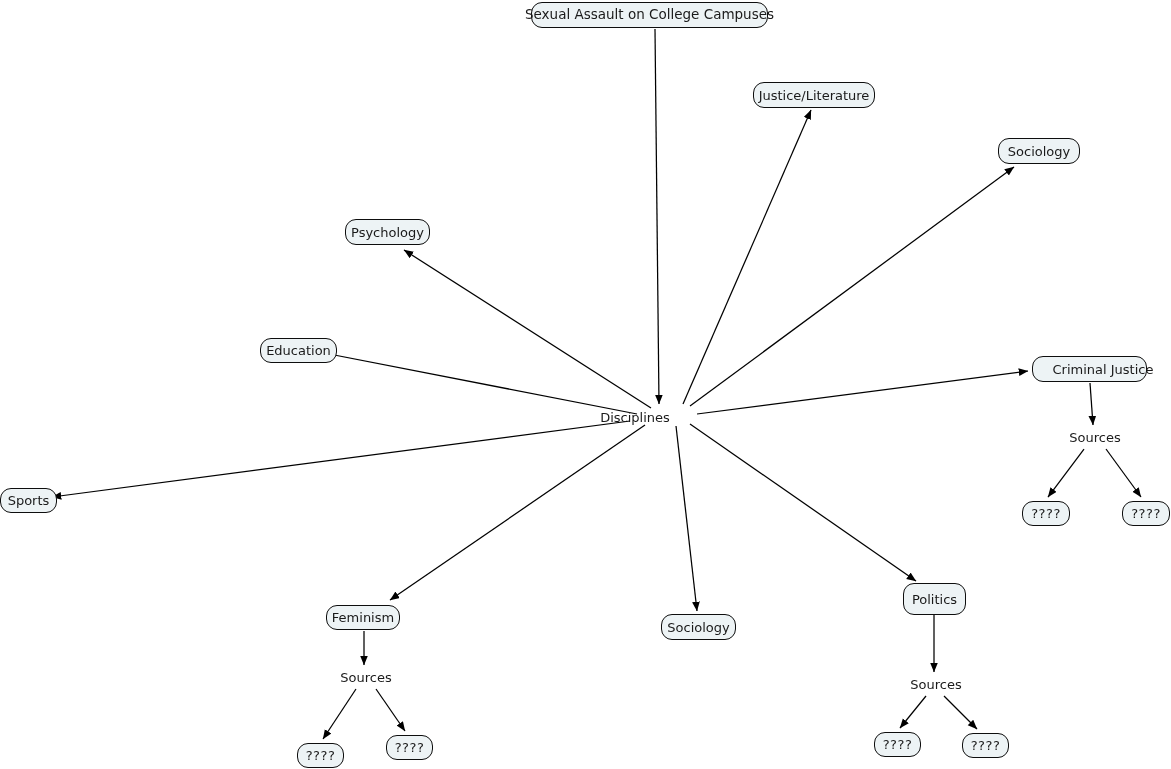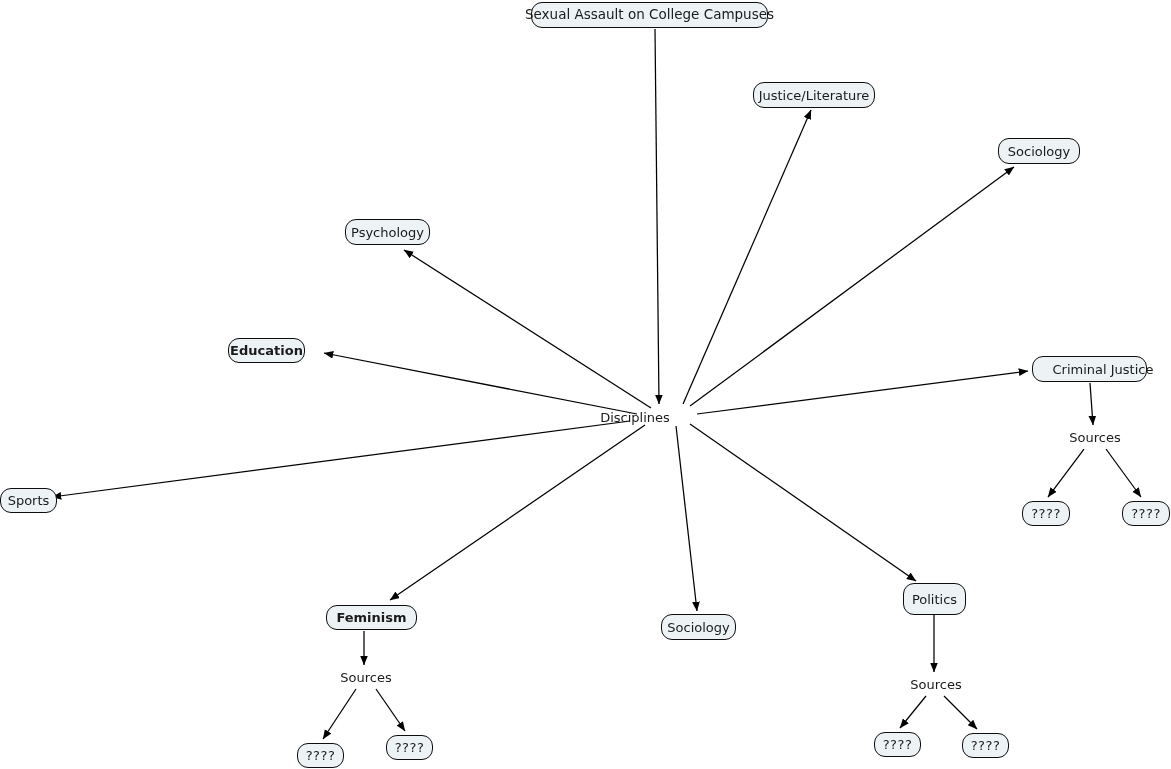--- a/index.html
+++ b/index.html
@@ -102,21 +102,21 @@
       </div>
       <div class="node boxed" style="left: 753px; top: 82px; width: 122px; height: 26px;">
         <span>Justice/Literature</span>
       </div>
       <div class="node boxed" style="left: 998px; top: 138px; width: 82px; height: 26px;">
         <span>Sociology</span>
       </div>
       <div class="node boxed" style="left: 345px; top: 219px; width: 85px; height: 26px;">
         <span>Psychology</span>
       </div>
-      <div class="node boxed" style="left: 228px; top: 338px; width: 77px; height: 25px; font-weight: bold;">
+      <div class="node boxed" style="left: 260px; top: 338px; width: 77px; height: 25px;">
         <span>Education</span>
       </div>
       <div class="node boxed" style="left: 1032px; top: 356px; width: 115px; height: 26px; padding-left: 36px;">
         <span>Criminal Justice</span>
       </div>
       <div class="node plain" style="left: 600px; top: 408px; width: 70px; height: 18px;">
         <span>Disciplines</span>
       </div>
       <div class="node plain" style="left: 1066px; top: 428px; width: 58px; height: 18px;">
         <span>Sources</span>
@@ -126,21 +126,21 @@
       </div>
       <div class="node boxed small" style="left: 1022px; top: 501px; width: 48px; height: 25px;">
         <span>????</span>
       </div>
       <div class="node boxed small" style="left: 1122px; top: 501px; width: 48px; height: 25px;">
         <span>????</span>
       </div>
       <div class="node boxed" style="left: 903px; top: 583px; width: 63px; height: 32px;">
         <span>Politics</span>
       </div>
-      <div class="node boxed" style="left: 326px; top: 605px; width: 91px; height: 25px; font-weight: bold;">
+      <div class="node boxed" style="left: 326px; top: 605px; width: 74px; height: 25px;">
         <span>Feminism</span>
       </div>
       <div class="node boxed" style="left: 661px; top: 614px; width: 75px; height: 26px;">
         <span>Sociology</span>
       </div>
       <div class="node plain" style="left: 337px; top: 668px; width: 58px; height: 18px;">
         <span>Sources</span>
       </div>
       <div class="node plain" style="left: 907px; top: 675px; width: 58px; height: 18px;">
         <span>Sources</span>

